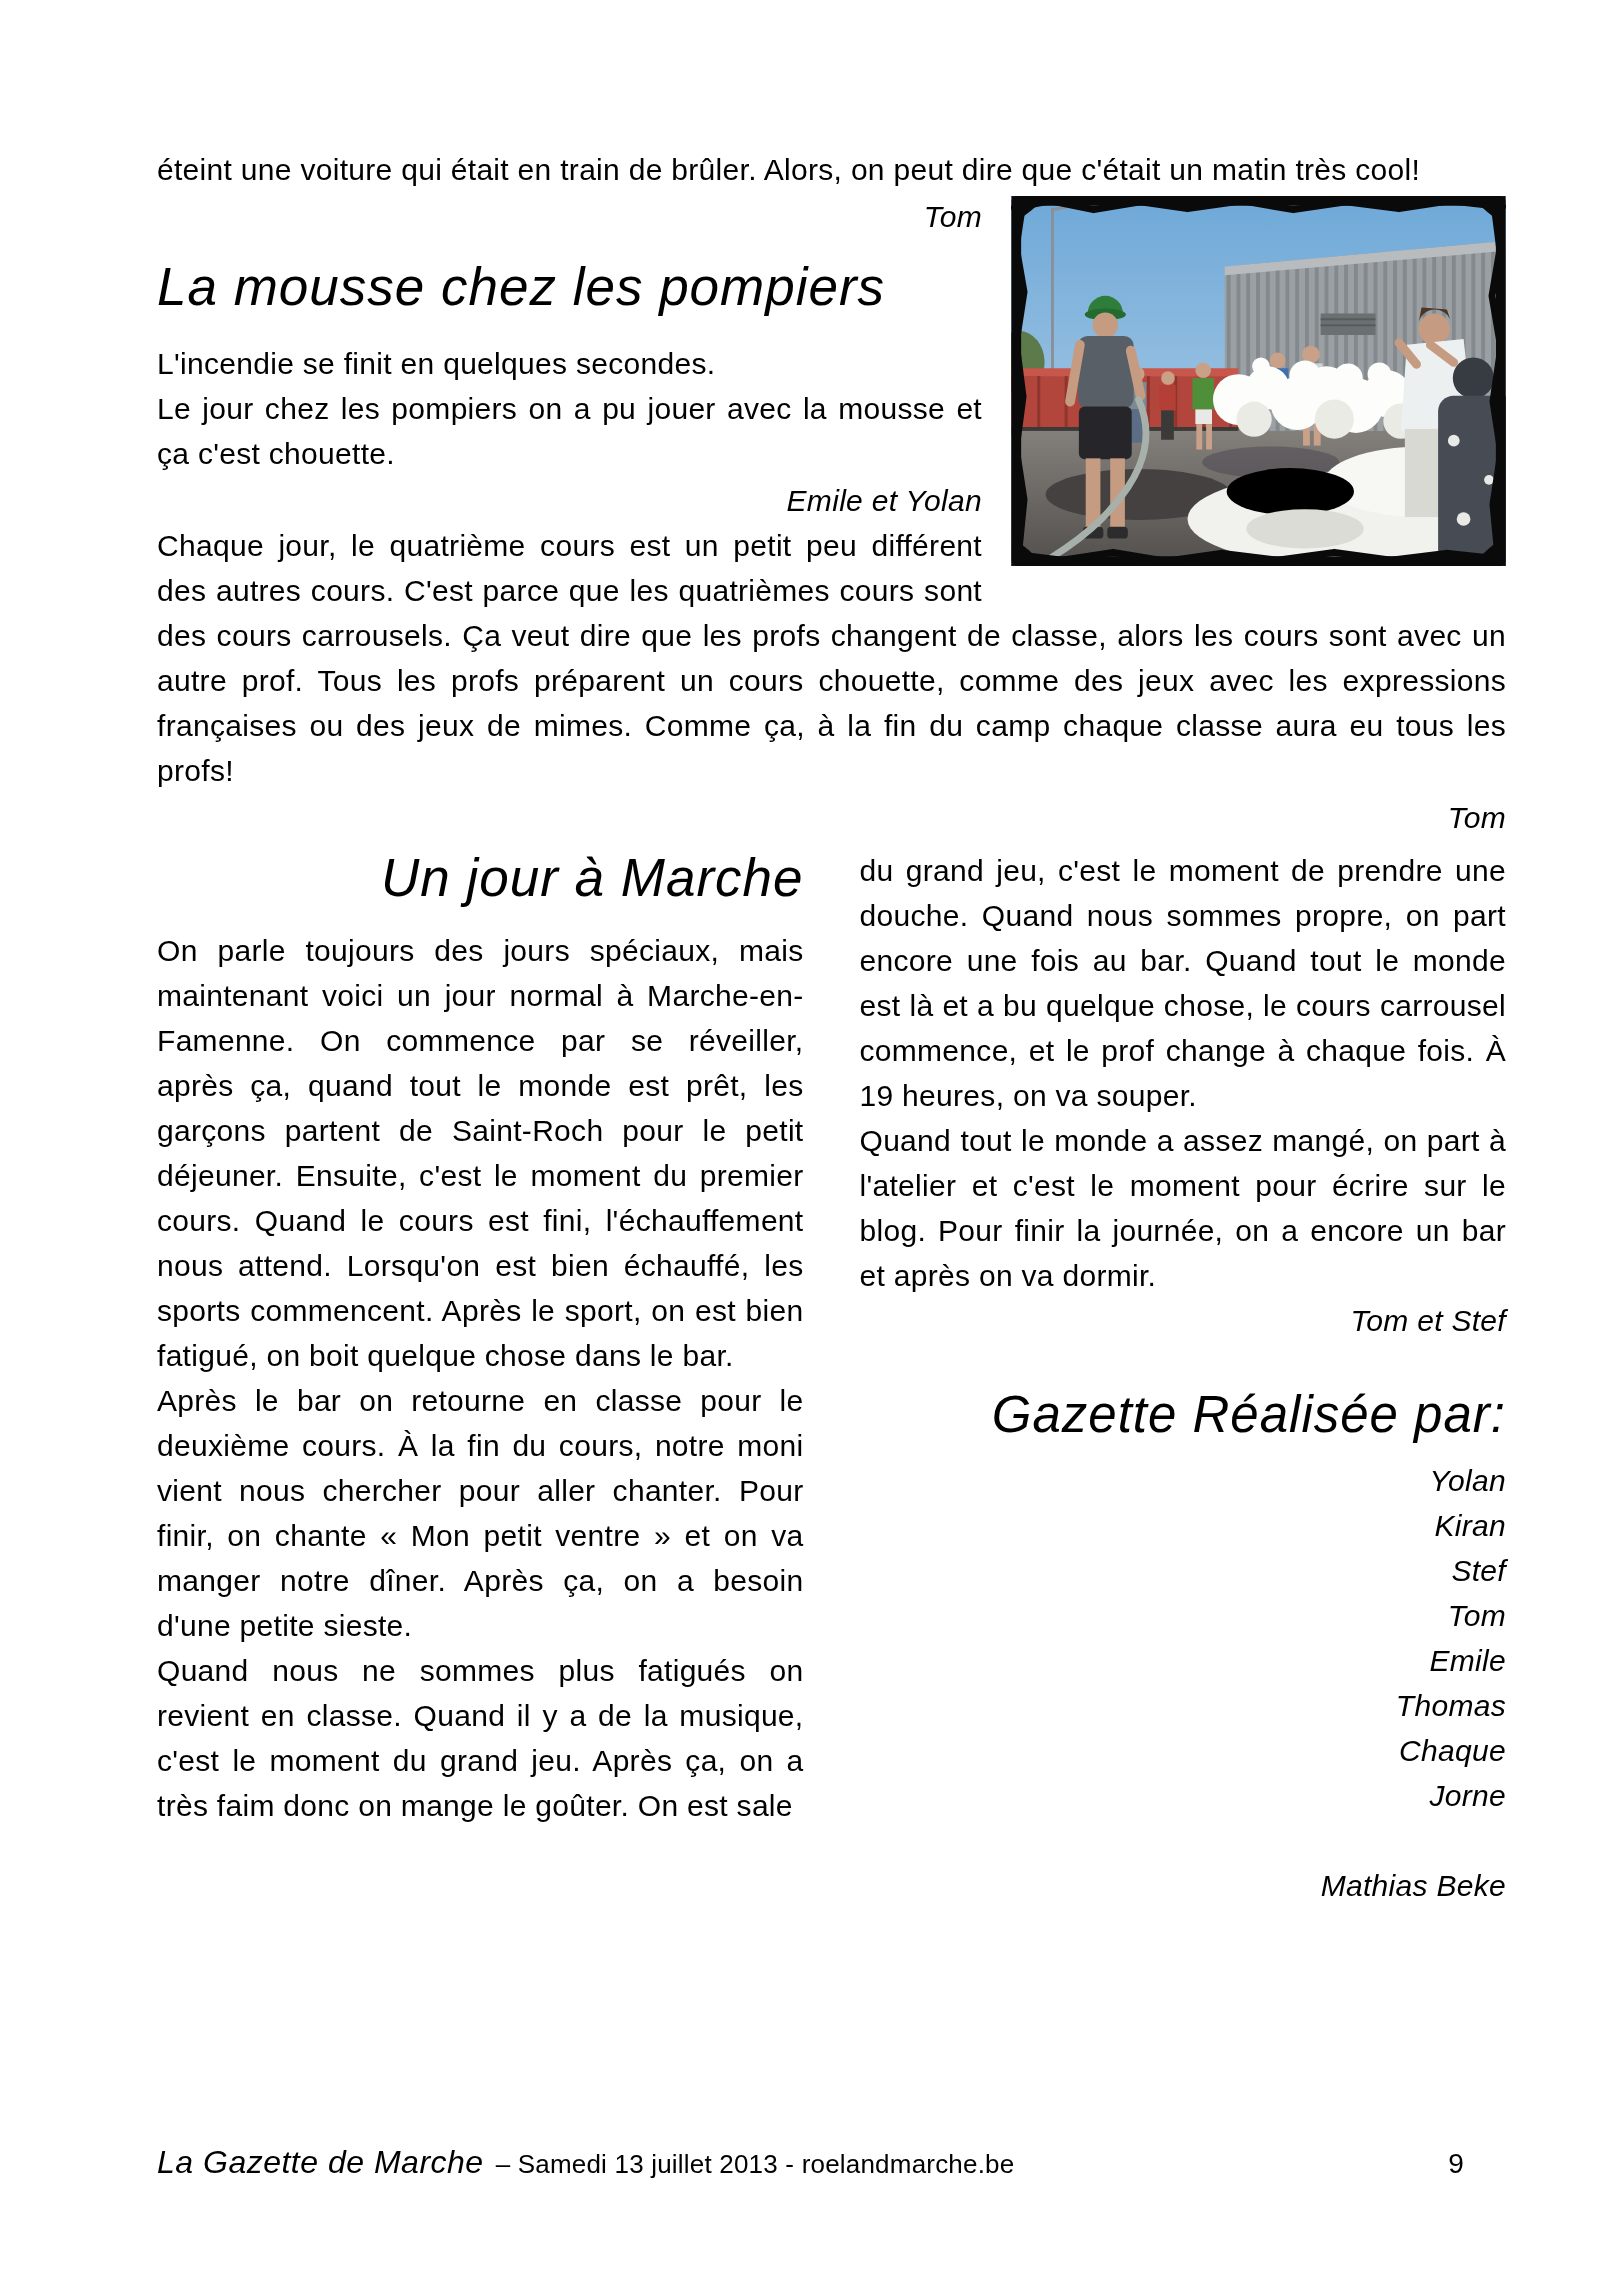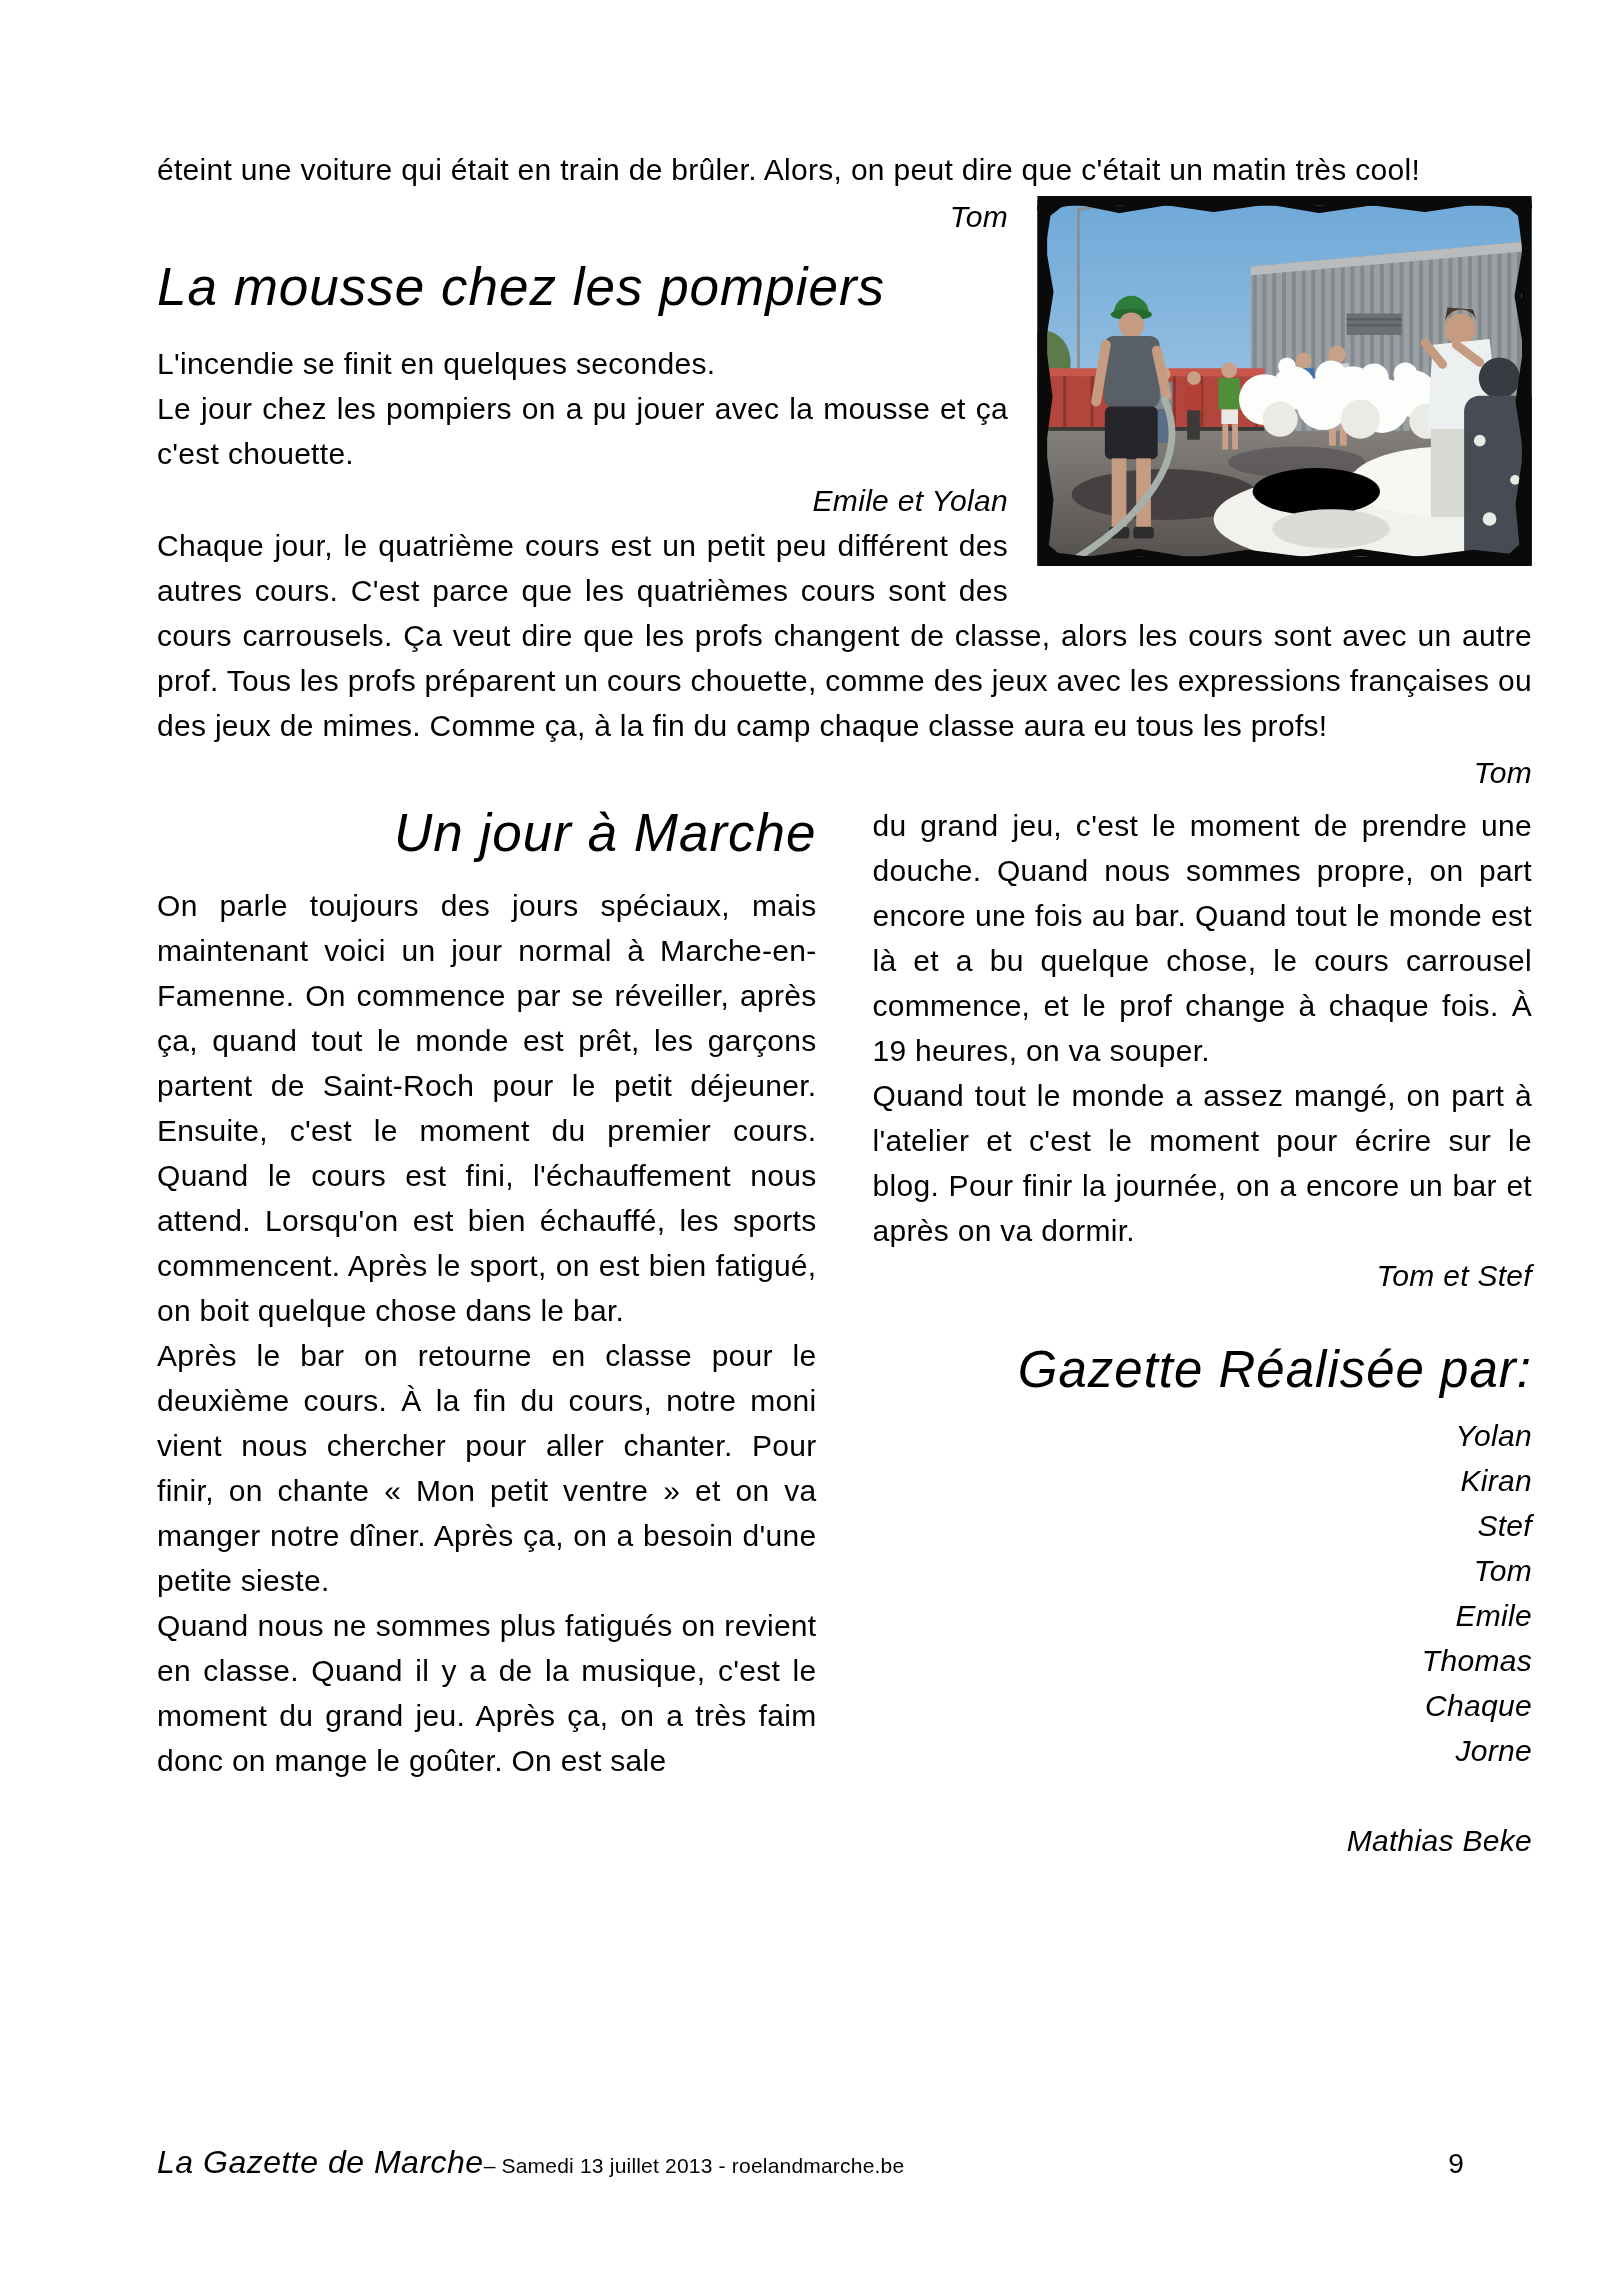--- a/index.html
+++ b/index.html
@@ -7,21 +7,21 @@
     position:relative;
     width:1620px; height:2292px;
     margin:0 auto;
     background:#ffffff;
     color:#000;
     font-family:"Liberation Sans", sans-serif;
     font-size:30px;
     line-height:1.5;
     letter-spacing:0.3px;
     box-sizing:border-box;
-    padding:147px 88px 0 157px;
+    padding:147px 114px 0 157px;
     overflow:hidden;
   }
   p { margin:0; text-align:justify; }
   .byline { text-align:right; font-style:italic; margin:2px 0 0 0; }
   .script {
     font-family:Liberation Sans, sans-serif;
     font-style:italic;
     font-weight:normal;
     letter-spacing:1px;
   }
@@ -54,21 +54,21 @@
   .names div { text-align:right; font-style:italic; }
   .author { text-align:right; font-style:italic; margin-top:45px; }
 
   .footer {
     position:absolute;
     left:157px; right:156px; top:2142px;
     display:flex; align-items:baseline;
     line-height:1.3;
   }
   .footer .brand { font-size:32px; letter-spacing:0.5px; }
-  .footer .finfo { font-size:21px; margin-left:0; letter-spacing:0.2px; }
+  .footer .finfo { font-size:26px; margin-left:12px; letter-spacing:0.2px; }
   .footer .pagenum { margin-left:auto; font-size:28px; }
 </style>
 </head>
 <body>
 
 <div class="page">
 
   <p>éteint une voiture qui était en train de brûler. Alors, on peut dire que c'était un matin très cool!</p>
 
   <div class="photo-frame">

